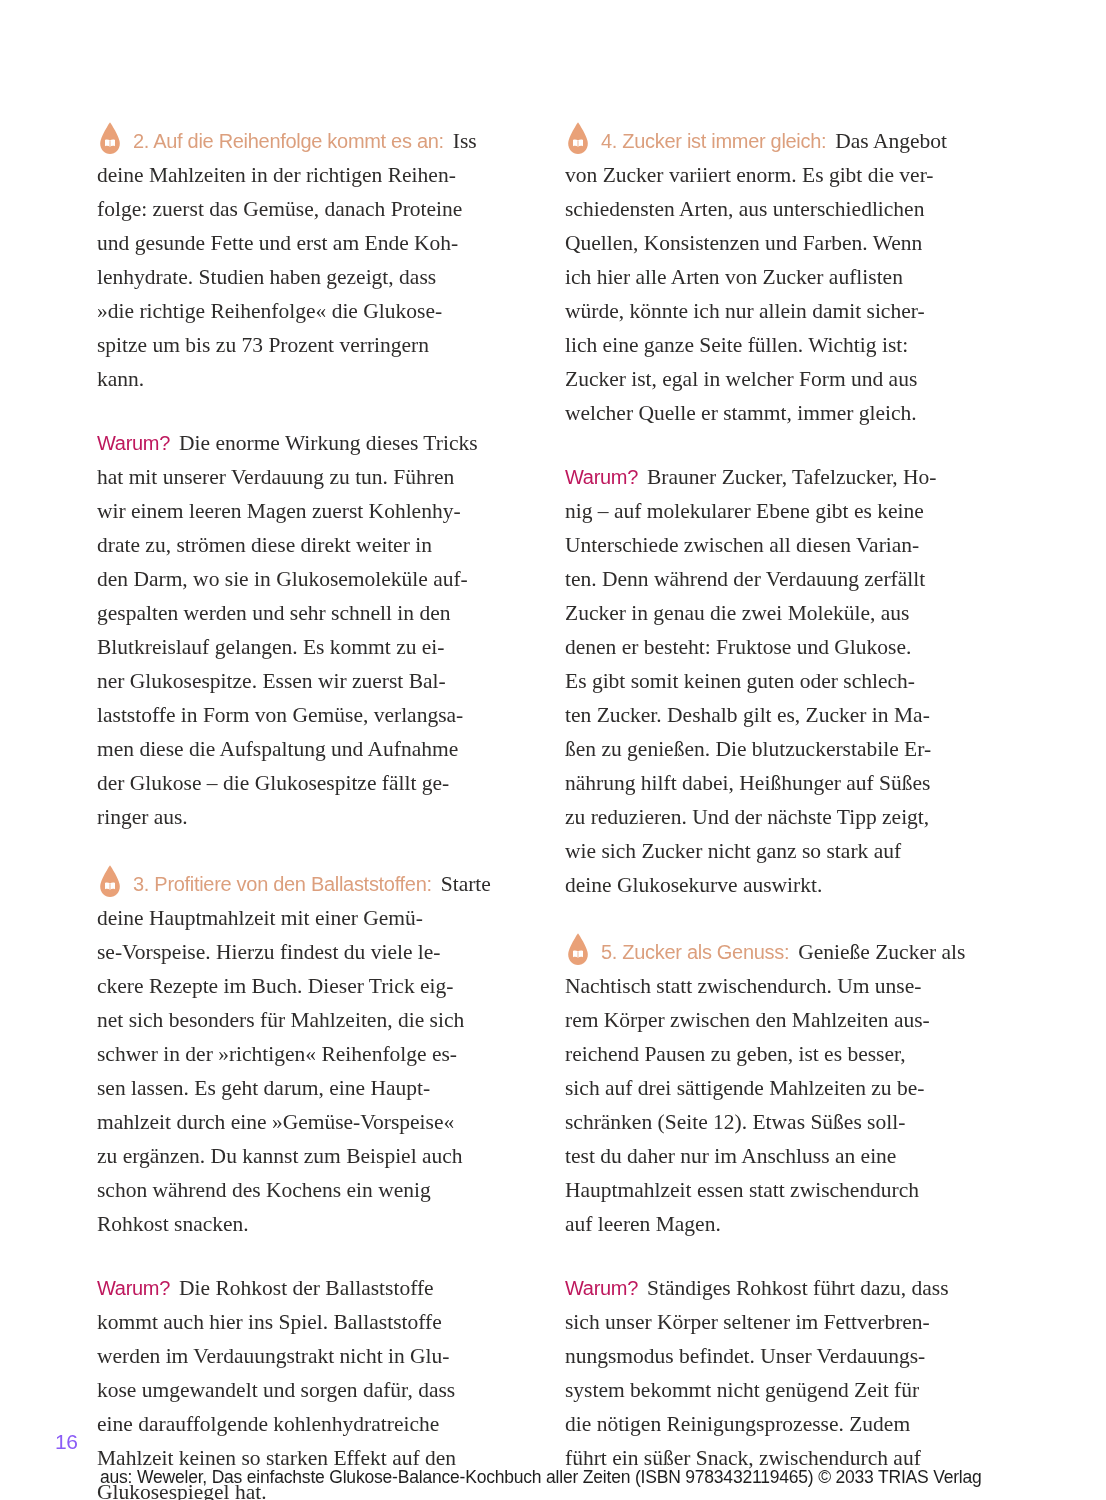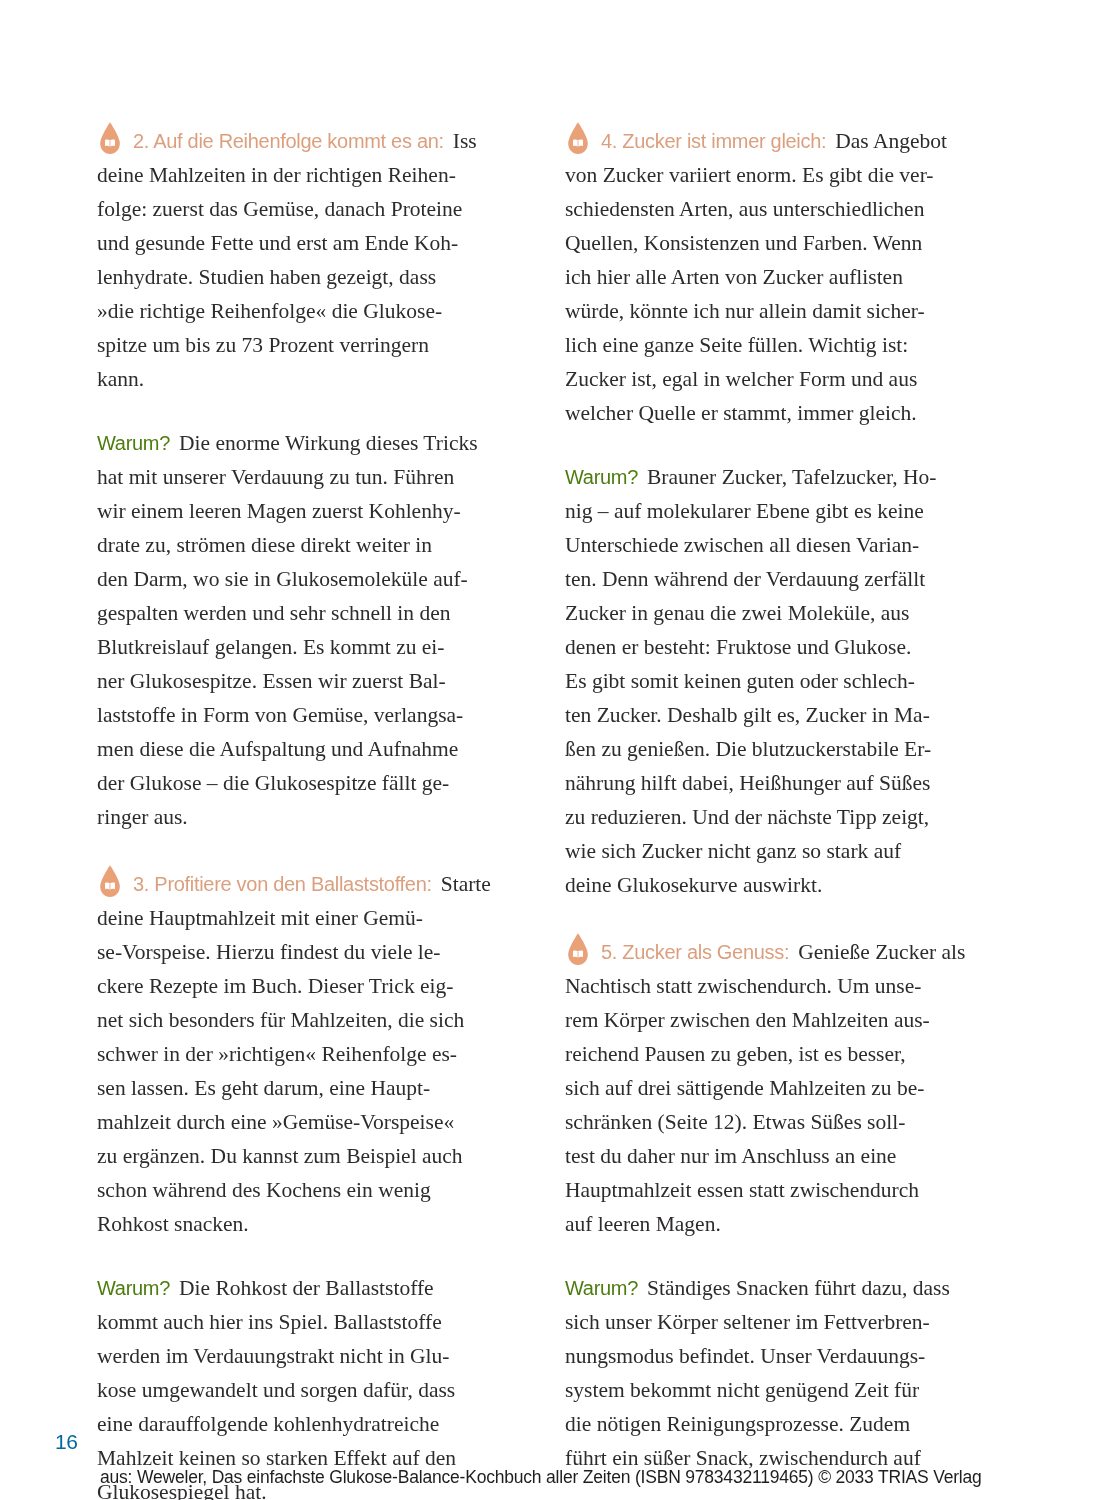--- a/index.html
+++ b/index.html
@@ -18,31 +18,31 @@
   .column{width:440px;font-size:21.5px;line-height:34px;}
   .section{margin:0 0 30px 0;}
   .accent{
     font-family:"Liberation Sans", sans-serif;
     font-size:20px;
     letter-spacing:-0.3px;
     margin-right:9px;
     white-space:nowrap;
   }
   .accent.tip{color:#dc9f7d;}
-  .accent.why{color:#4d7c0f;}
+  .accent.why{color:#be185d;}
   .drop-icon{
     display:inline-block;
     width:26px;height:34px;
     margin-right:10px;
     vertical-align:-7px;
   }
   .page-number{
     position:absolute;left:55px;top:1430px;
     font-family:"Liberation Sans", sans-serif;
-    font-size:21px;color:#0369a1;letter-spacing:-0.5px;
+    font-size:21px;color:#8b5cf6;letter-spacing:-0.5px;
   }
   .attribution{
     position:absolute;left:100px;top:1467px;
     font-family:"Liberation Sans", sans-serif;
     font-size:17.5px;color:#1e1e1e;letter-spacing:-0.2px;
   }
 </style>
 </head>
 <body>
 
@@ -67,18 +67,18 @@
               <path d="M13 1.2 C13 1.2 3.2 15.6 3.2 22.4 C3.2 28.4 7.6 32.9 13 32.9 C18.4 32.9 22.8 28.4 22.8 22.4 C22.8 15.6 13 1.2 13 1.2 Z" fill="#e9a178"></path>
               <path d="M13 19.6 c-1.2-1-3.4-1.3-5-0.6 l0 6.2 c1.6-0.7 3.8-0.4 5 0.6 c1.2-1 3.4-1.3 5-0.6 l0-6.2 c-1.6-0.7-3.8-0.4-5 0.6 Z" fill="#ffffff"></path>
               <rect x="12.6" y="19.9" width="0.8" height="5.8" fill="#e9a178"></rect>
             </svg></span><span class="accent tip">4. Zucker ist immer gleich:</span><span>Das Angebot</span><br>von Zucker variiert enorm. Es gibt die ver-<br>schiedensten Arten, aus unterschiedlichen<br>Quellen, Konsistenzen und Farben. Wenn<br>ich hier alle Arten von Zucker auflisten<br>würde, könnte ich nur allein damit sicher-<br>lich eine ganze Seite füllen. Wichtig ist:<br>Zucker ist, egal in welcher Form und aus<br>welcher Quelle er stammt, immer gleich.</p>
         <p class="section"><span class="accent why">Warum?</span><span>Brauner Zucker, Tafelzucker, Ho-</span><br>nig – auf molekularer Ebene gibt es keine<br>Unterschiede zwischen all diesen Varian-<br>ten. Denn während der Verdauung zerfällt<br>Zucker in genau die zwei Moleküle, aus<br>denen er besteht: Fruktose und Glukose.<br>Es gibt somit keinen guten oder schlech-<br>ten Zucker. Deshalb gilt es, Zucker in Ma-<br>ßen zu genießen. Die blutzuckerstabile Er-<br>nährung hilft dabei, Heißhunger auf Süßes<br>zu reduzieren. Und der nächste Tipp zeigt,<br>wie sich Zucker nicht ganz so stark auf<br>deine Glukosekurve auswirkt.</p>
         <p class="section"><span class="drop-icon"><svg viewBox="0 0 26 34" width="26" height="34" xmlns="http://www.w3.org/2000/svg">
               <path d="M13 1.2 C13 1.2 3.2 15.6 3.2 22.4 C3.2 28.4 7.6 32.9 13 32.9 C18.4 32.9 22.8 28.4 22.8 22.4 C22.8 15.6 13 1.2 13 1.2 Z" fill="#e9a178"></path>
               <path d="M13 19.6 c-1.2-1-3.4-1.3-5-0.6 l0 6.2 c1.6-0.7 3.8-0.4 5 0.6 c1.2-1 3.4-1.3 5-0.6 l0-6.2 c-1.6-0.7-3.8-0.4-5 0.6 Z" fill="#ffffff"></path>
               <rect x="12.6" y="19.9" width="0.8" height="5.8" fill="#e9a178"></rect>
             </svg></span><span class="accent tip">5. Zucker als Genuss:</span><span>Genieße Zucker als</span><br>Nachtisch statt zwischendurch. Um unse-<br>rem Körper zwischen den Mahlzeiten aus-<br>reichend Pausen zu geben, ist es besser,<br>sich auf drei sättigende Mahlzeiten zu be-<br>schränken (Seite 12). Etwas Süßes soll-<br>test du daher nur im Anschluss an eine<br>Hauptmahlzeit essen statt zwischendurch<br>auf leeren Magen.</p>
-        <p class="section"><span class="accent why">Warum?</span><span>Ständiges Snacken führt dazu, dass</span><br>sich unser Körper seltener im Fettverbren-<br>nungsmodus befindet. Unser Verdauungs-<br>system bekommt nicht genügend Zeit für<br>die nötigen Reinigungsprozesse. Zudem<br>führt ein süßer Snack, zwischendurch auf</p>
+        <p class="section"><span class="accent why">Warum?</span><span>Ständiges Rohkost führt dazu, dass</span><br>sich unser Körper seltener im Fettverbren-<br>nungsmodus befindet. Unser Verdauungs-<br>system bekommt nicht genügend Zeit für<br>die nötigen Reinigungsprozesse. Zudem<br>führt ein süßer Snack, zwischendurch auf</p>
       </div>
   </div>
   <div class="page-number">16</div>
   <div class="attribution">aus: Weweler, Das einfachste Glukose-Balance-Kochbuch aller Zeiten (ISBN 9783432119465) © 2033 TRIAS Verlag</div>
 </div>
 
 </body></html>

